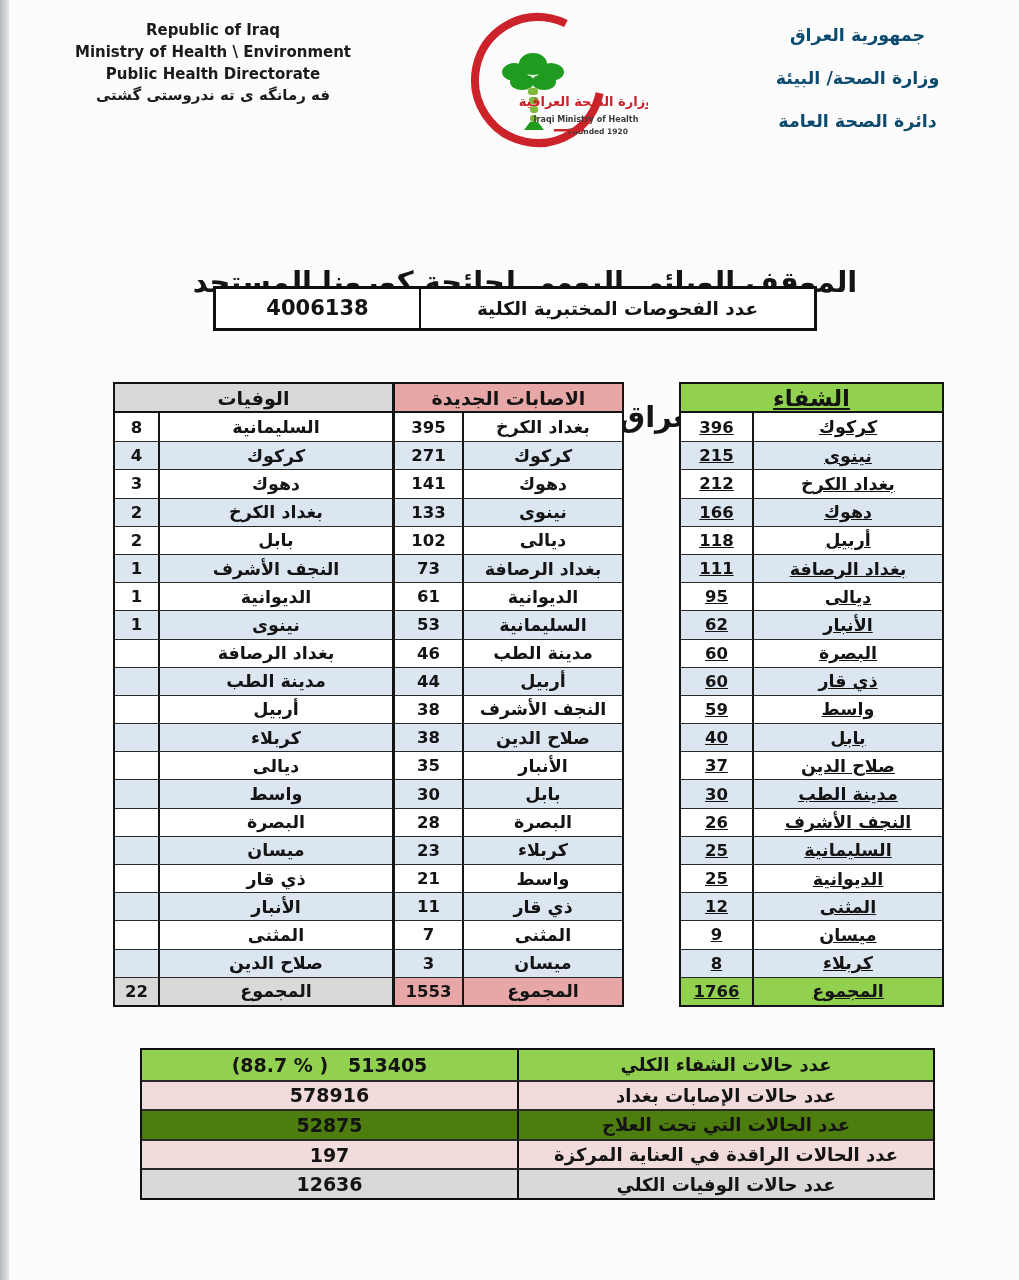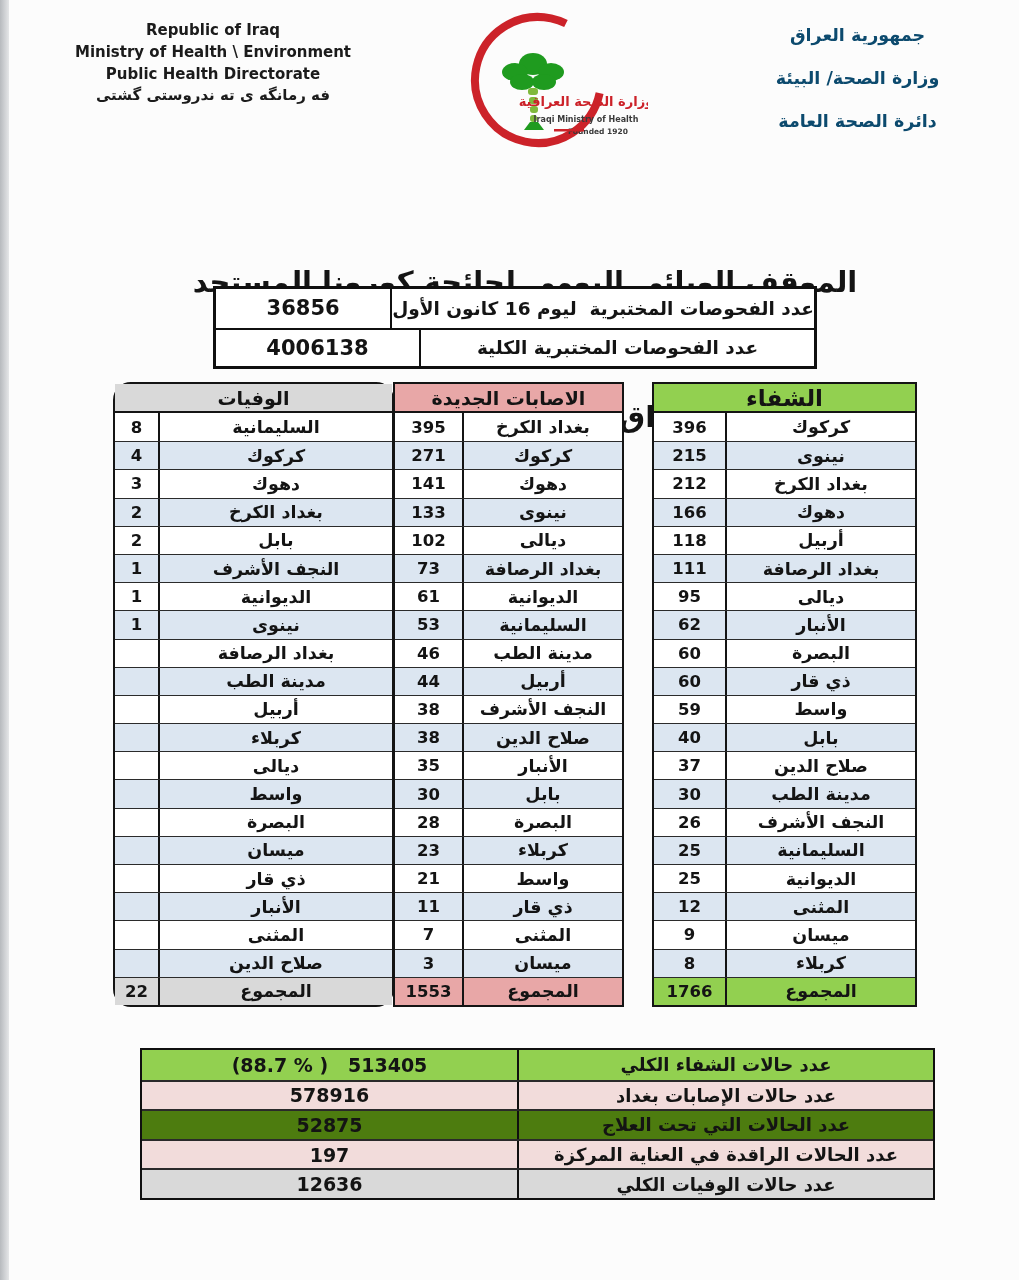--- a/index.html
+++ b/index.html
@@ -25,23 +25,23 @@
   .trow{display:flex;height:38.5px;box-sizing:border-box;}
   .trow + .trow{border-top:2.5px solid #101010;}
   .tval{width:205px;border-right:2.5px solid #101010;box-sizing:border-box;
     display:flex;align-items:center;justify-content:center;
     font-weight:bold;font-size:21px;}
   .tlabel{flex:1;display:flex;align-items:center;justify-content:center;
     font-weight:bold;font-size:18.5px;white-space:pre;}
   
   .rtable{position:absolute;top:382px;border:2px solid #141414;
     background:#fff;box-sizing:border-box;}
-  .t-deaths{left:113px;width:281px;border-radius:18px;}
+  .t-deaths{left:113px;width:281px;}
   .t-inf{left:393px;width:231px;}
-  .t-rec{left:652px;width:265px;}
+  .t-rec{left:679px;width:265px;text-decoration:underline;}
   .rhd{height:29px;box-sizing:border-box;border-bottom:2px solid #141414;
     display:flex;align-items:center;justify-content:center;
     font-weight:bold;font-size:19px;}
   .rhd-lg{font-size:23px;}
   .rrow{display:flex;height:28.2px;box-sizing:border-box;background:#fff;}
   .rrow + .rrow{border-top:1.5px solid #2b2b2b;}
   .rrow.alt{background:#dce6f1;}
   .rval{border-right:2px solid #141414;box-sizing:border-box;
     display:flex;align-items:center;justify-content:center;
     font-weight:bold;font-size:16.5px;}
@@ -102,24 +102,20 @@
     <div>دائرة الصحة العامة</div>
   </div>
 
   <div class="title" dir="rtl">
     <div>الموقف الوبائي اليومي لجائحة كورونا المستجد</div>
     <div>في العراق  16  كانون الأول 2020</div>
   </div>
 
   <div class="tests-table">
     <div class="trow">
-      <div class="tval">36856</div>
-      <div class="tlabel" dir="rtl">عدد الفحوصات المختبرية  ليوم 16 كانون الأول</div>
-    </div>
-    <div class="trow">
       <div class="tval">4006138</div>
       <div class="tlabel" dir="rtl">عدد الفحوصات المختبرية الكلية</div>
     </div>
   </div>
 
   <div class="rtable t-deaths">
       <div class="rhd" style="background: rgb(217, 217, 217);">الوفيات</div>
       <div class="rrow">
         <div class="rval">8</div>
         <div class="rname" dir="rtl">السليمانية</div>

